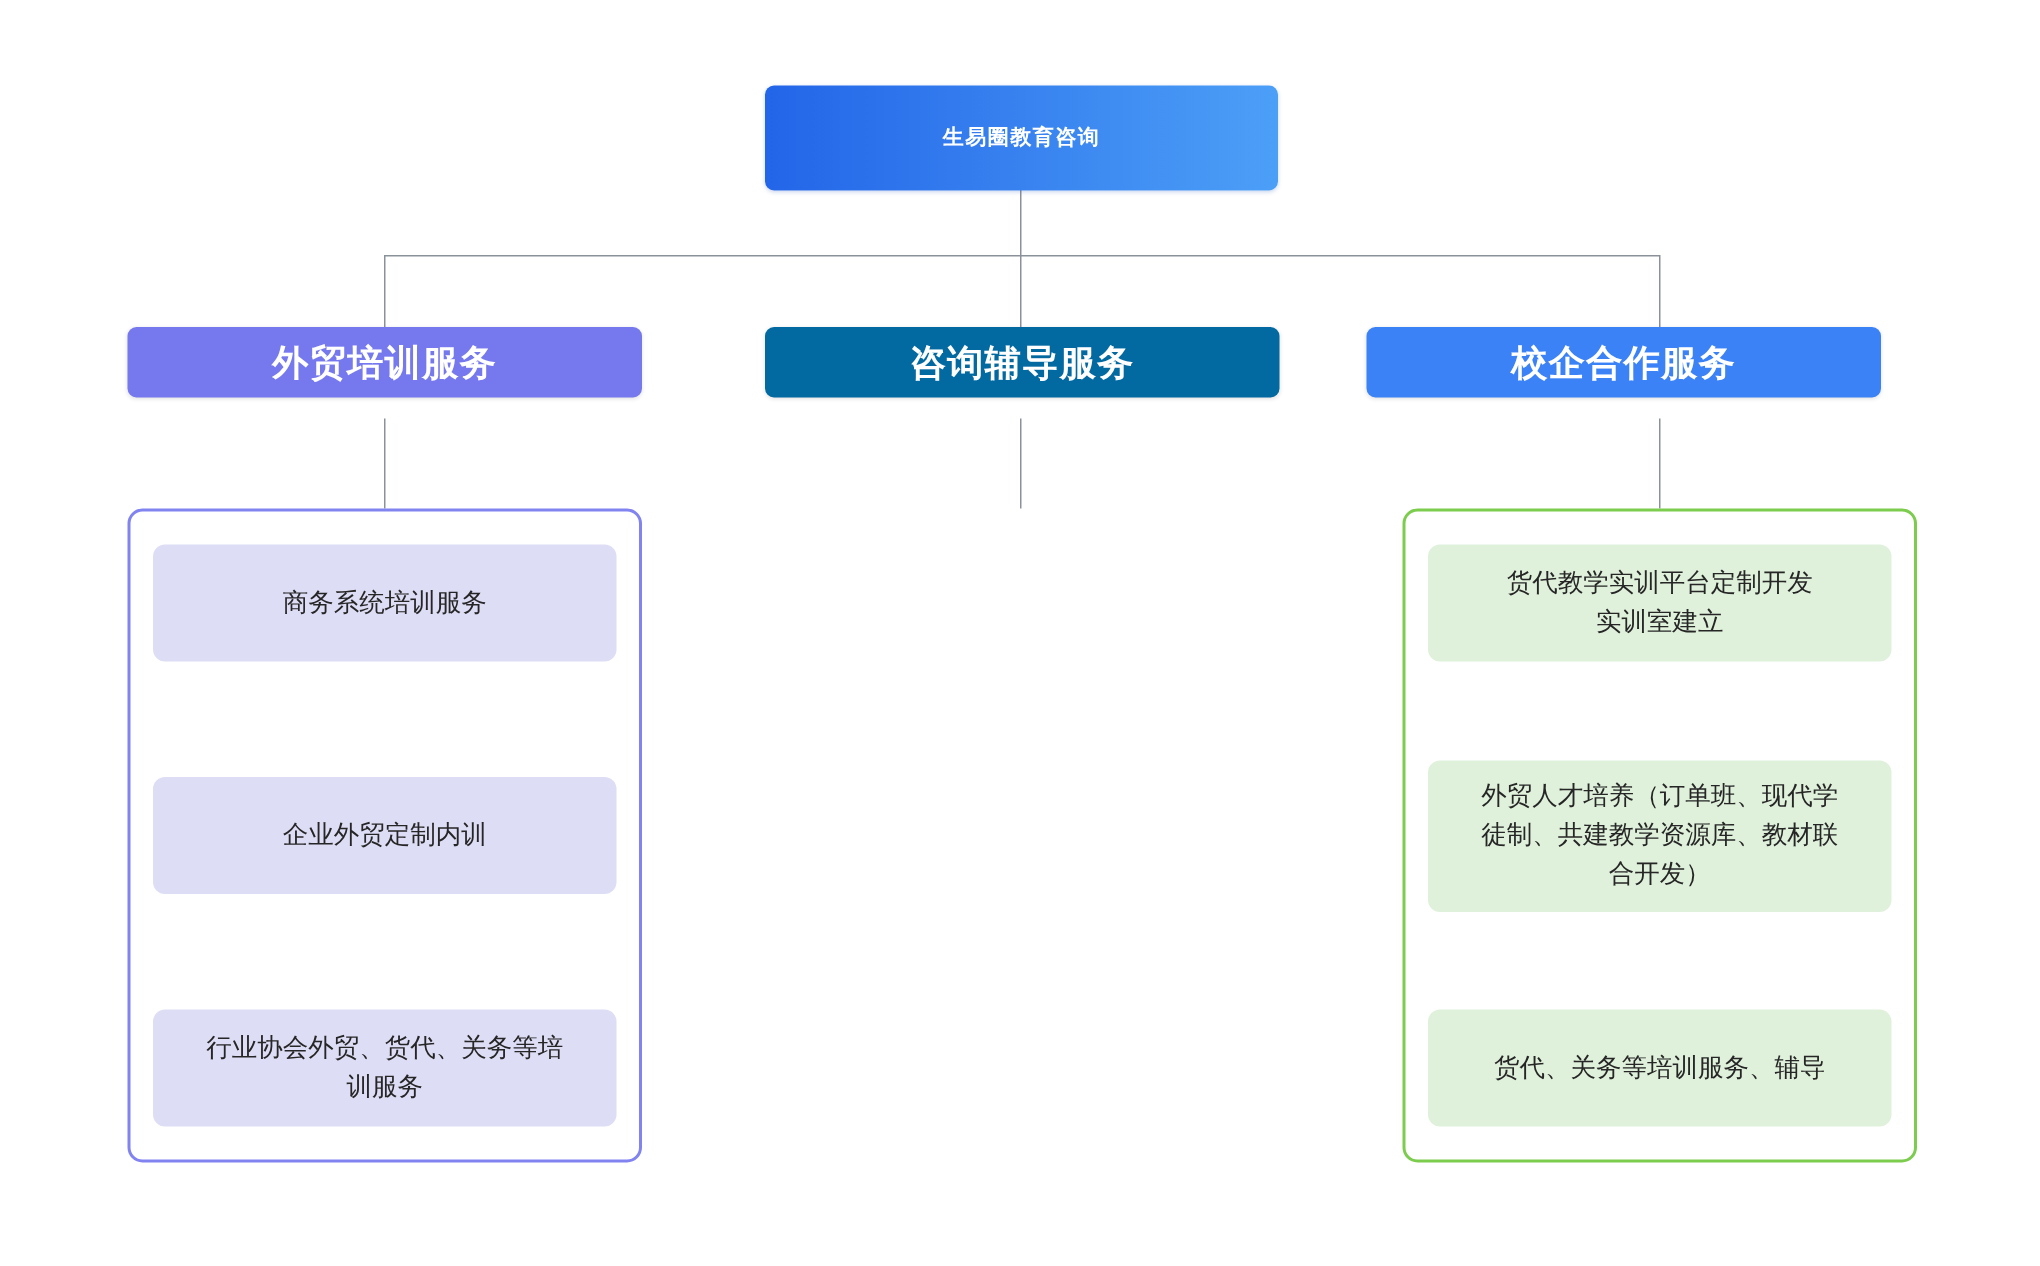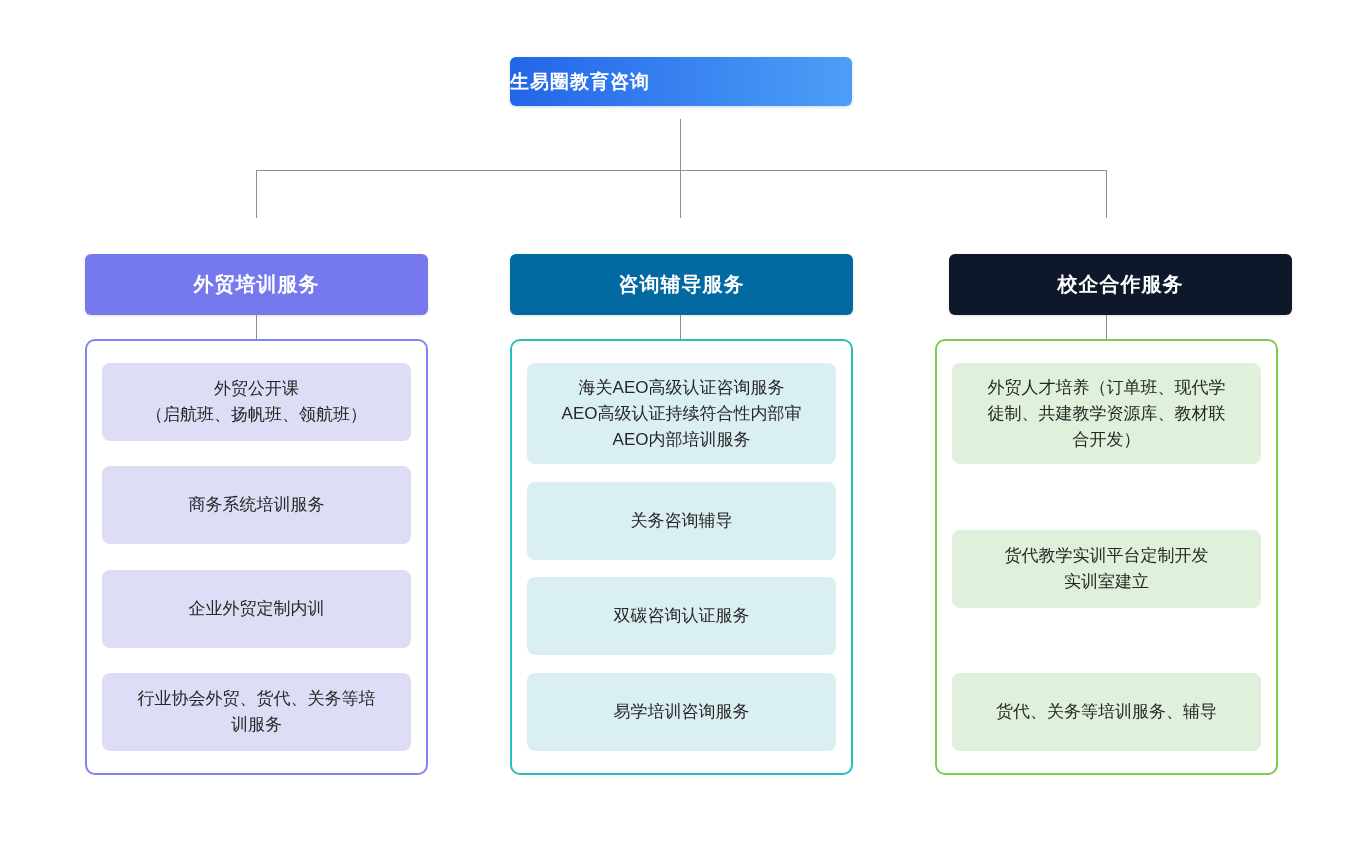--- a/index.html
+++ b/index.html
@@ -6,38 +6,37 @@
   body{font-family:"Liberation Sans","DejaVu Sans",sans-serif;}
   .canvas{position:relative;width:1360px;height:844px;background:#ffffff;overflow:hidden;}
 
   
   .line{position:absolute;background:#8b9199;}
   .line.v{width:1px;}
   .line.h{height:1px;}
 
   
   .root-node{
-    position:absolute;left:510px;top:57px;width:342px;height:49px;
+    position:absolute;left:510px;top:57px;width:342px;height:70px;
     background:linear-gradient(90deg,#2365e8,#4c9ff7);
-    border-radius:6px;display:flex;align-items:center;
-    color:#ffffff;font-size:19px;font-weight:bold;letter-spacing:1px;
+    border-radius:6px;display:flex;align-items:center;justify-content:center;
+    color:#ffffff;font-size:14px;font-weight:bold;letter-spacing:1px;
     box-shadow:0 1px 3px rgba(30,80,180,0.25);
   }
 
   
   .branch-header{
-    position:absolute;top:218px;width:343px;height:61px;border-radius:6px;
+    position:absolute;top:218px;width:343px;height:47px;border-radius:6px;
     display:flex;align-items:center;justify-content:center;
-    color:#ffffff;font-size:20px;font-weight:bold;letter-spacing:1px;
+    color:#ffffff;font-size:24px;font-weight:bold;letter-spacing:1px;
     box-shadow:0 1px 3px rgba(0,0,0,0.12);
-    margin-top:36px;
   }
   .hdr-0{left:85px;background:#7678ee;}
   .hdr-1{left:510px;background:#0369a1;}
-  .hdr-2{left:949px;background:#0f172a;text-align:right;}
+  .hdr-2{left:911px;background:#3b82f6;text-align:right;}
 
   
   .branch-container{
     position:absolute;top:339px;width:343px;height:436px;border-radius:10px;
     background:#ffffff;box-sizing:border-box;
     display:flex;flex-direction:column;justify-content:space-between;
     padding:22px 15px;
   }
   .box-0{left:85px;border:2px solid #8183f0;}
   .box-1{left:510px;border:2px solid #2bbdbe;}
@@ -69,42 +68,32 @@
   <div class="line v" style="left:1106px;top:279px;height:60px"></div>
 
   <div class="root-node">
     <span>生易圈教育咨询</span>
   </div>
 
   <div class="branch-header hdr-0">
     <span>外贸培训服务</span>
   </div>
   <div class="branch-container box-0">
-    <div class="leaf bg-0">外贸公开课
-（启航班、扬帆班、领航班）</div>
     <div class="leaf bg-0">商务系统培训服务</div>
     <div class="leaf bg-0">企业外贸定制内训</div>
     <div class="leaf bg-0">行业协会外贸、货代、关务等培训服务</div>
   </div>
 
   <div class="branch-header hdr-1">
     <span>咨询辅导服务</span>
   </div>
-  <div class="branch-container box-1">
-    <div class="leaf bg-1 tall">海关AEO高级认证咨询服务
-AEO高级认证持续符合性内部审
-AEO内部培训服务</div>
-    <div class="leaf bg-1">关务咨询辅导</div>
-    <div class="leaf bg-1">双碳咨询认证服务</div>
-    <div class="leaf bg-1">易学培训咨询服务</div>
-  </div>
 
   <div class="branch-header hdr-2">
     <span>校企合作服务</span>
   </div>
   <div class="branch-container box-2">
-    <div class="leaf bg-2 tall">外贸人才培养（订单班、现代学徒制、共建教学资源库、教材联合开发）</div>
     <div class="leaf bg-2">货代教学实训平台定制开发
 实训室建立</div>
+    <div class="leaf bg-2 tall">外贸人才培养（订单班、现代学徒制、共建教学资源库、教材联合开发）</div>
     <div class="leaf bg-2">货代、关务等培训服务、辅导</div>
   </div>
 
 </div>
 
 </body></html>

